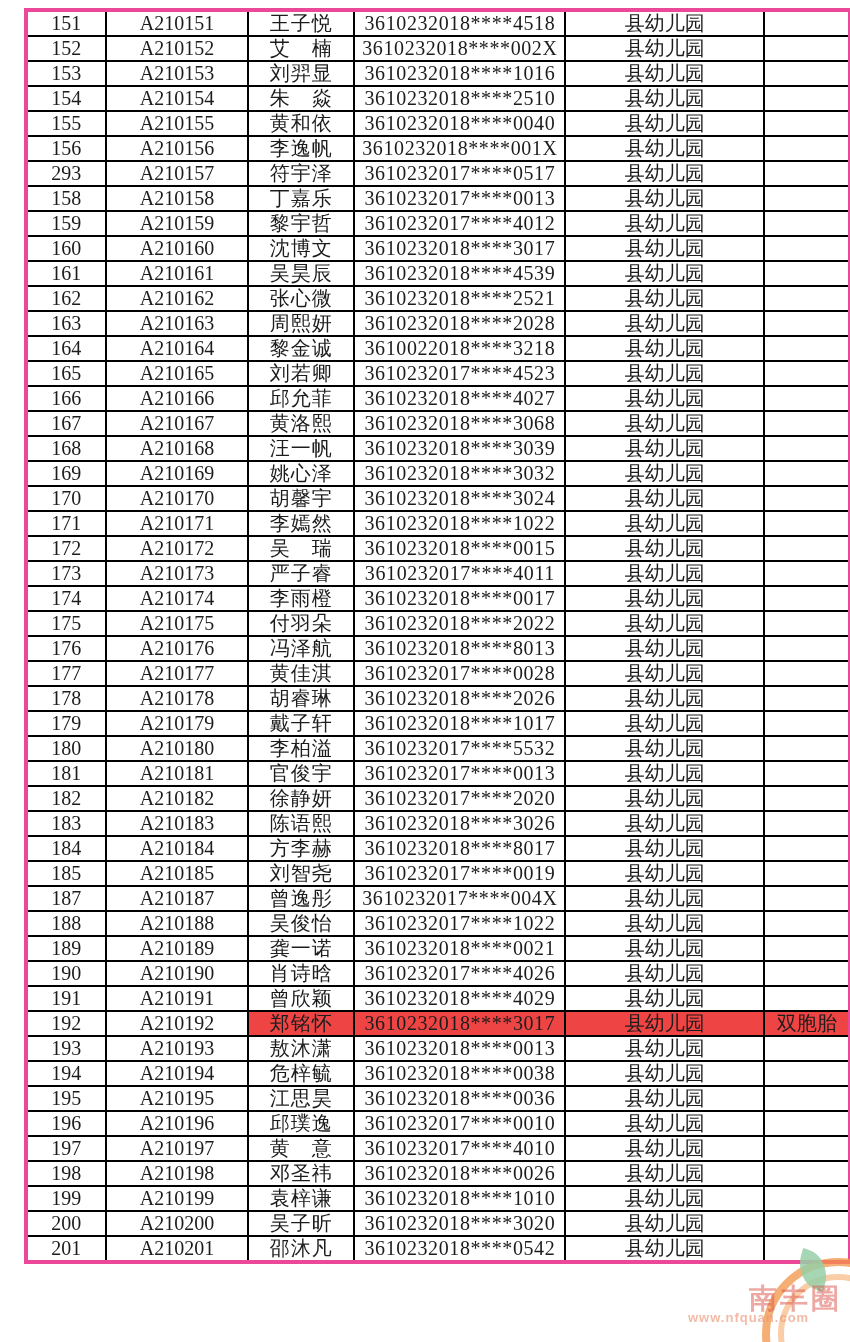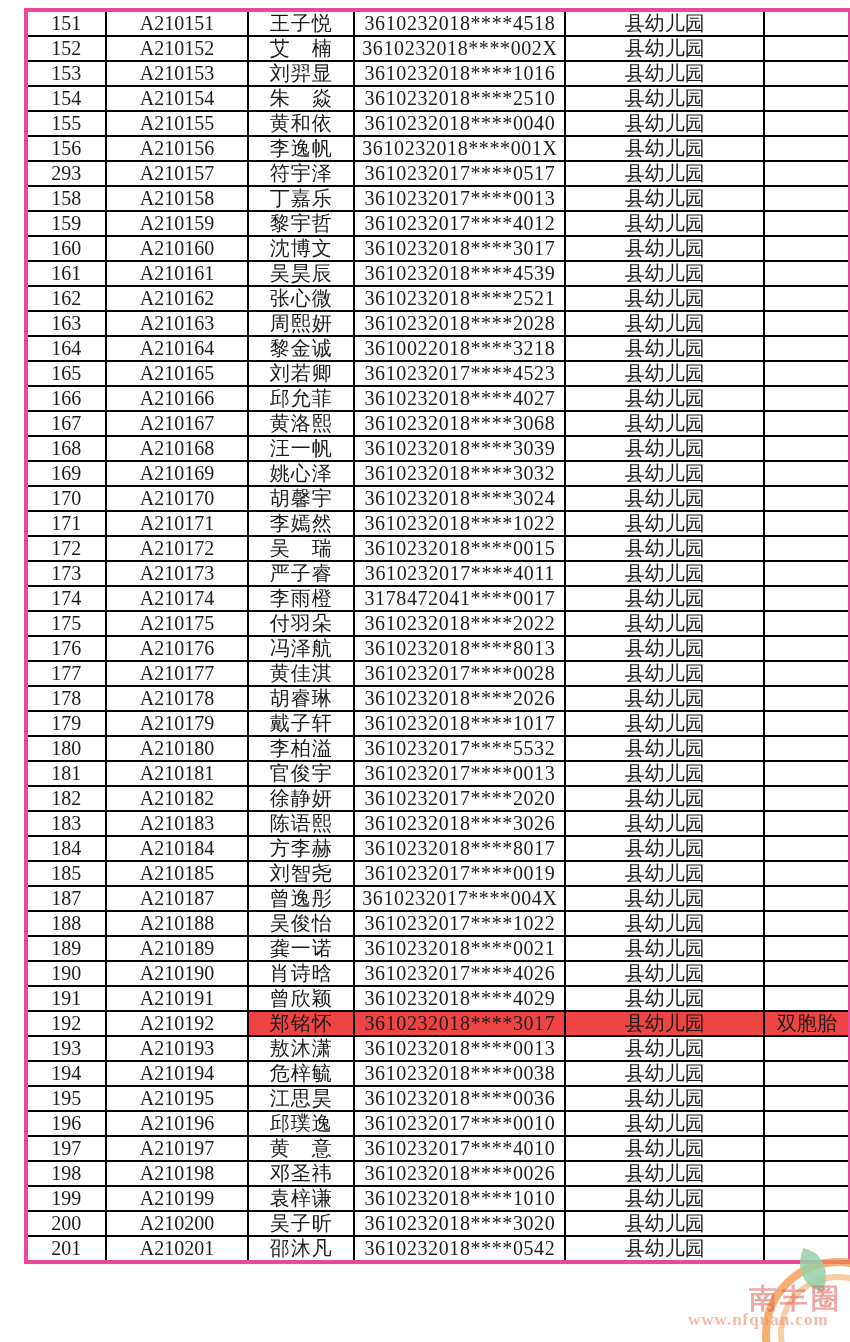--- a/index.html
+++ b/index.html
@@ -50,23 +50,23 @@
   .wm-brand {
     position:absolute; left:712px; top:1280px; width:130px;
     font-size:28px; font-weight:bold; letter-spacing:3px;
     color:rgba(217,83,74,0.50);
     font-family:"Liberation Sans",sans-serif;
     white-space:nowrap;
     text-align:right;
   }
   .wm-url {
     position:absolute; left:688px; top:1310px; width:120px;
-    font-size:17px; font-weight:bold; letter-spacing:1px;
+    font-size:13px; font-weight:bold; letter-spacing:1px;
     color:rgba(235,150,120,0.65);
-    font-family:Liberation Serif, serif;
+    font-family:Liberation Sans, sans-serif;
     white-space:nowrap;
   }
 </style>
 </head>
 <body>
 
 <div class="page">
 
   <table class="roster">
     <tbody>
@@ -251,21 +251,21 @@
           <td class="col-code">A210173</td>
           <td class="col-name">严子睿</td>
           <td class="col-id_number">3610232017****4011</td>
           <td class="col-school">县幼儿园</td>
           <td class="col-remark"></td>
         </tr>
         <tr>
           <td class="col-index">174</td>
           <td class="col-code">A210174</td>
           <td class="col-name">李雨橙</td>
-          <td class="col-id_number">3178472041****0017</td>
+          <td class="col-id_number">3610232018****0017</td>
           <td class="col-school">县幼儿园</td>
           <td class="col-remark"></td>
         </tr>
         <tr>
           <td class="col-index">175</td>
           <td class="col-code">A210175</td>
           <td class="col-name">付羽朵</td>
           <td class="col-id_number">3610232018****2022</td>
           <td class="col-school">县幼儿园</td>
           <td class="col-remark"></td>

